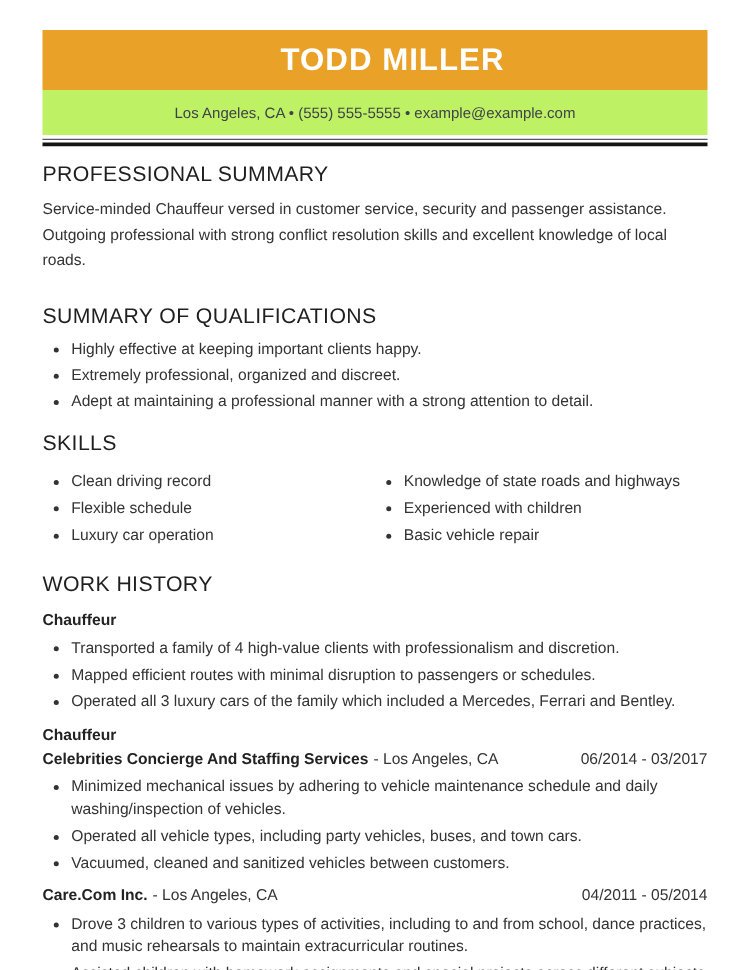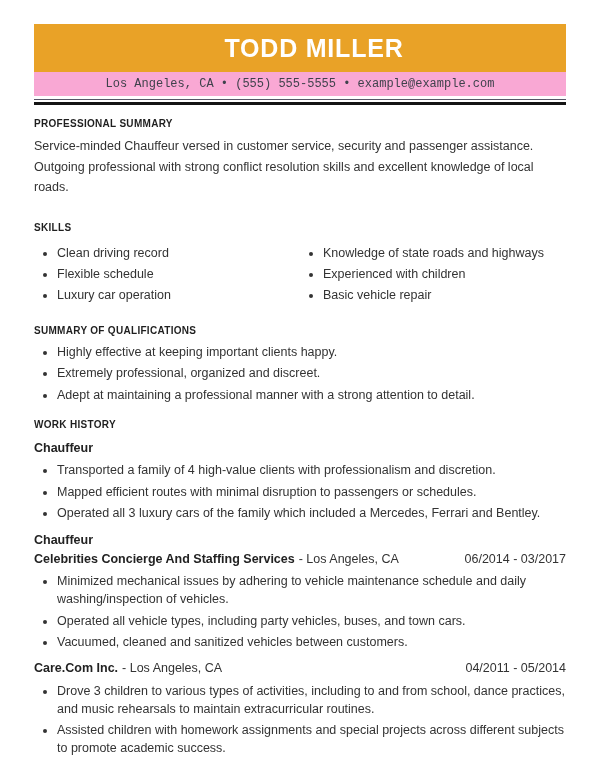--- a/index.html
+++ b/index.html
@@ -24,36 +24,35 @@
     padding-left: 28px;
   }
   .name-band h1 {
     margin: 0;
     color: #ffffff;
     font-size: 25px;
     font-weight: bold;
     letter-spacing: 0.8px;
   }
   .contact-band {
-    background: #f9a8d4;
-    height: 24px;
+    background: #bef264;
+    height: 36px;
     display: flex;
     align-items: center;
     justify-content: center;
     font-size: 12px;
     color: #3F424C;
-    font-family: Liberation Mono, monospace;
   }
   .rule-thin  { height: 1px; background: #555566; margin-top: 3px; }
   .rule-thick { height: 3px; background: #141414; margin-top: 2px; }
 
   
   h2.section-heading {
-    font-size: 10px;
-    font-weight: bold;
+    font-size: 17px;
+    font-weight: normal;
     color: #1f1f1f;
     letter-spacing: 0.3px;
     margin: 15px 0 7px 0;
   }
   main > section:first-child h2.section-heading { margin-top: 13px; }
 
   p.body-text {
     font-size: 12.5px;
     line-height: 1.65;
     margin: 4px 0 24px 0;
@@ -114,46 +113,46 @@
   </header>
 
   <main>
 
     <section>
       <h2 class="section-heading">PROFESSIONAL SUMMARY</h2>
       <p class="body-text">Service-minded Chauffeur versed in customer service, security and passenger assistance. Outgoing professional with strong conflict resolution skills and excellent knowledge of local roads.</p>
     </section>
 
     <section>
+      <h2 class="section-heading">SUMMARY OF QUALIFICATIONS</h2>
+      <ul class="bullets">
+        <li>Highly effective at keeping important clients happy.</li>
+        <li>Extremely professional, organized and discreet.</li>
+        <li>Adept at maintaining a professional manner with a strong attention to detail.</li>
+      </ul>
+    </section>
+
+    <section>
       <h2 class="section-heading">SKILLS</h2>
       <div class="skills-columns">
         <div class="col">
           <ul class="bullets">
             <li>Clean driving record</li>
             <li>Flexible schedule</li>
             <li>Luxury car operation</li>
           </ul>
         </div>
         <div class="col">
           <ul class="bullets">
             <li>Knowledge of state roads and highways</li>
             <li>Experienced with children</li>
             <li>Basic vehicle repair</li>
           </ul>
         </div>
       </div>
-    </section>
-
-    <section>
-      <h2 class="section-heading">SUMMARY OF QUALIFICATIONS</h2>
-      <ul class="bullets">
-        <li>Highly effective at keeping important clients happy.</li>
-        <li>Extremely professional, organized and discreet.</li>
-        <li>Adept at maintaining a professional manner with a strong attention to detail.</li>
-      </ul>
     </section>
 
     <section>
       <h2 class="section-heading">WORK HISTORY</h2>
 
       <article class="job">
         <div class="job-title">Chauffeur</div>
         <ul class="bullets">
           <li>Transported a family of 4 high-value clients with professionalism and discretion.</li>
           <li>Mapped efficient routes with minimal disruption to passengers or schedules.</li>

